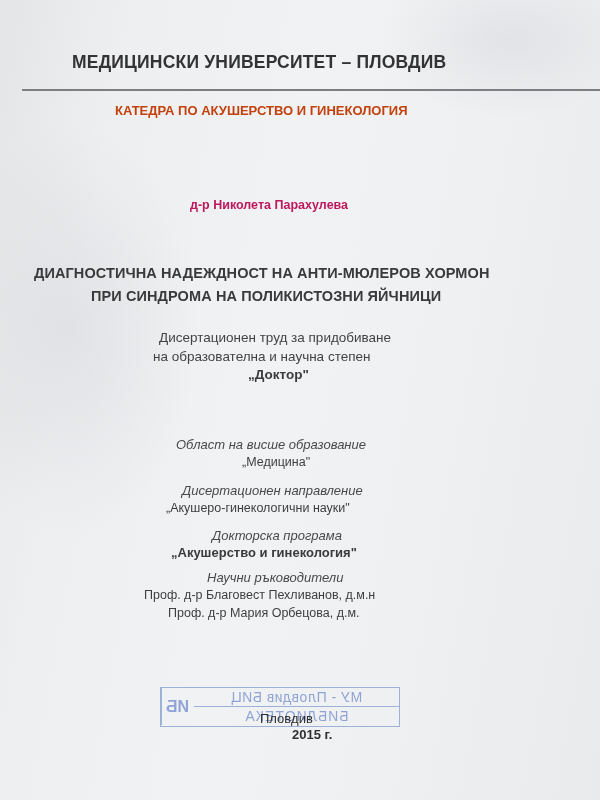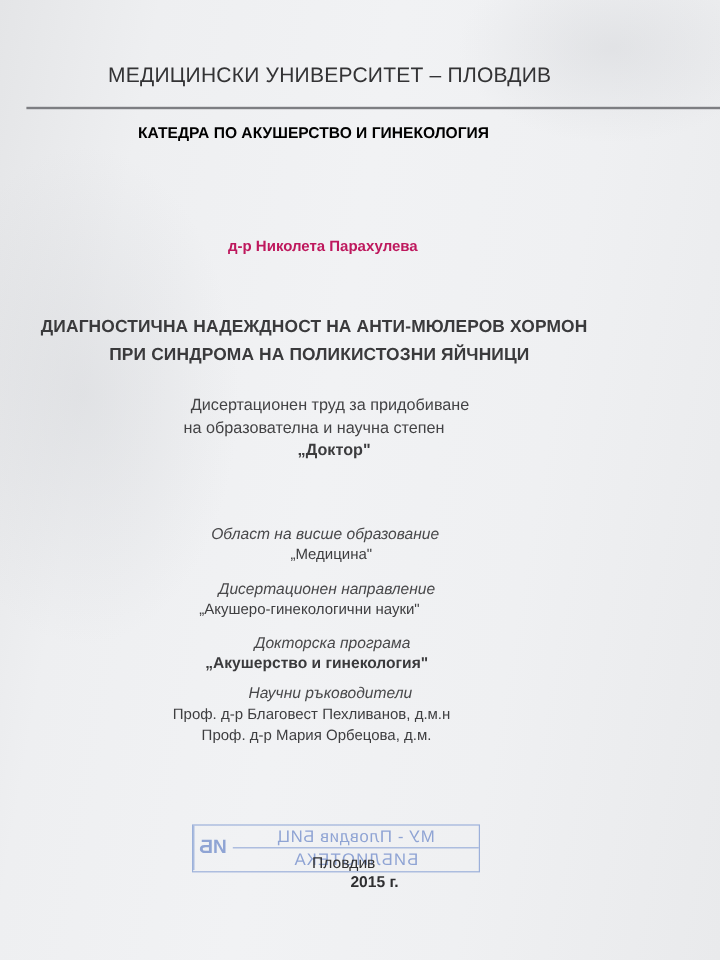--- a/index.html
+++ b/index.html
@@ -9,23 +9,23 @@
       font-family: "Liberation Sans", sans-serif;
       color: #3a3a3c;
     }
     .page { position: absolute; inset: 0; }
     .shade {
       position: absolute; pointer-events: none;
       background: radial-gradient(ellipse at center, rgba(200,202,206,0.35), rgba(200,202,206,0) 70%);
     }
     .abs { position: absolute; white-space: nowrap; }
 
-    .univ { top: 52px; left: 90px; font-size: 17.5px; font-weight: normal; letter-spacing: 0.2px; color: #333335; }
+    .univ { top: 52px; left: 72px; font-size: 17.5px; font-weight: bold; letter-spacing: 0.2px; color: #333335; }
     .rule { position: absolute; top: 89px; left: 22px; right: 0; height: 2px; background: #7d7e82; }
-    .dept { top: 103px; left: 115px; font-size: 13px; font-weight: bold; color: #000000; }
+    .dept { top: 103px; left: 115px; font-size: 13px; font-weight: bold; color: #c2410c; }
     .author { top: 198px; left: 190px; font-size: 12.5px; font-weight: bold; color: #be185d; }
     .title1 { top: 265px; left: 34px; font-size: 14.5px; font-weight: bold; color: #3a3a3c; letter-spacing: 0.1px; }
     .title2 { top: 288px; left: 91px; font-size: 14.5px; font-weight: bold; color: #3a3a3c; letter-spacing: 0.1px; }
 
     .diss1 { top: 330px; left: 159px; font-size: 13.5px; color: #434345; }
     .diss2 { top: 349px; left: 153px; font-size: 13.5px; color: #434345; }
     .diss3 { top: 367px; left: 248px; font-size: 13.5px; font-weight: bold; color: #3c3c3e; }
 
     .ital { font-style: italic; font-size: 13px; color: #48484a; }
     .val { font-size: 12.5px; color: #3e3e40; }

